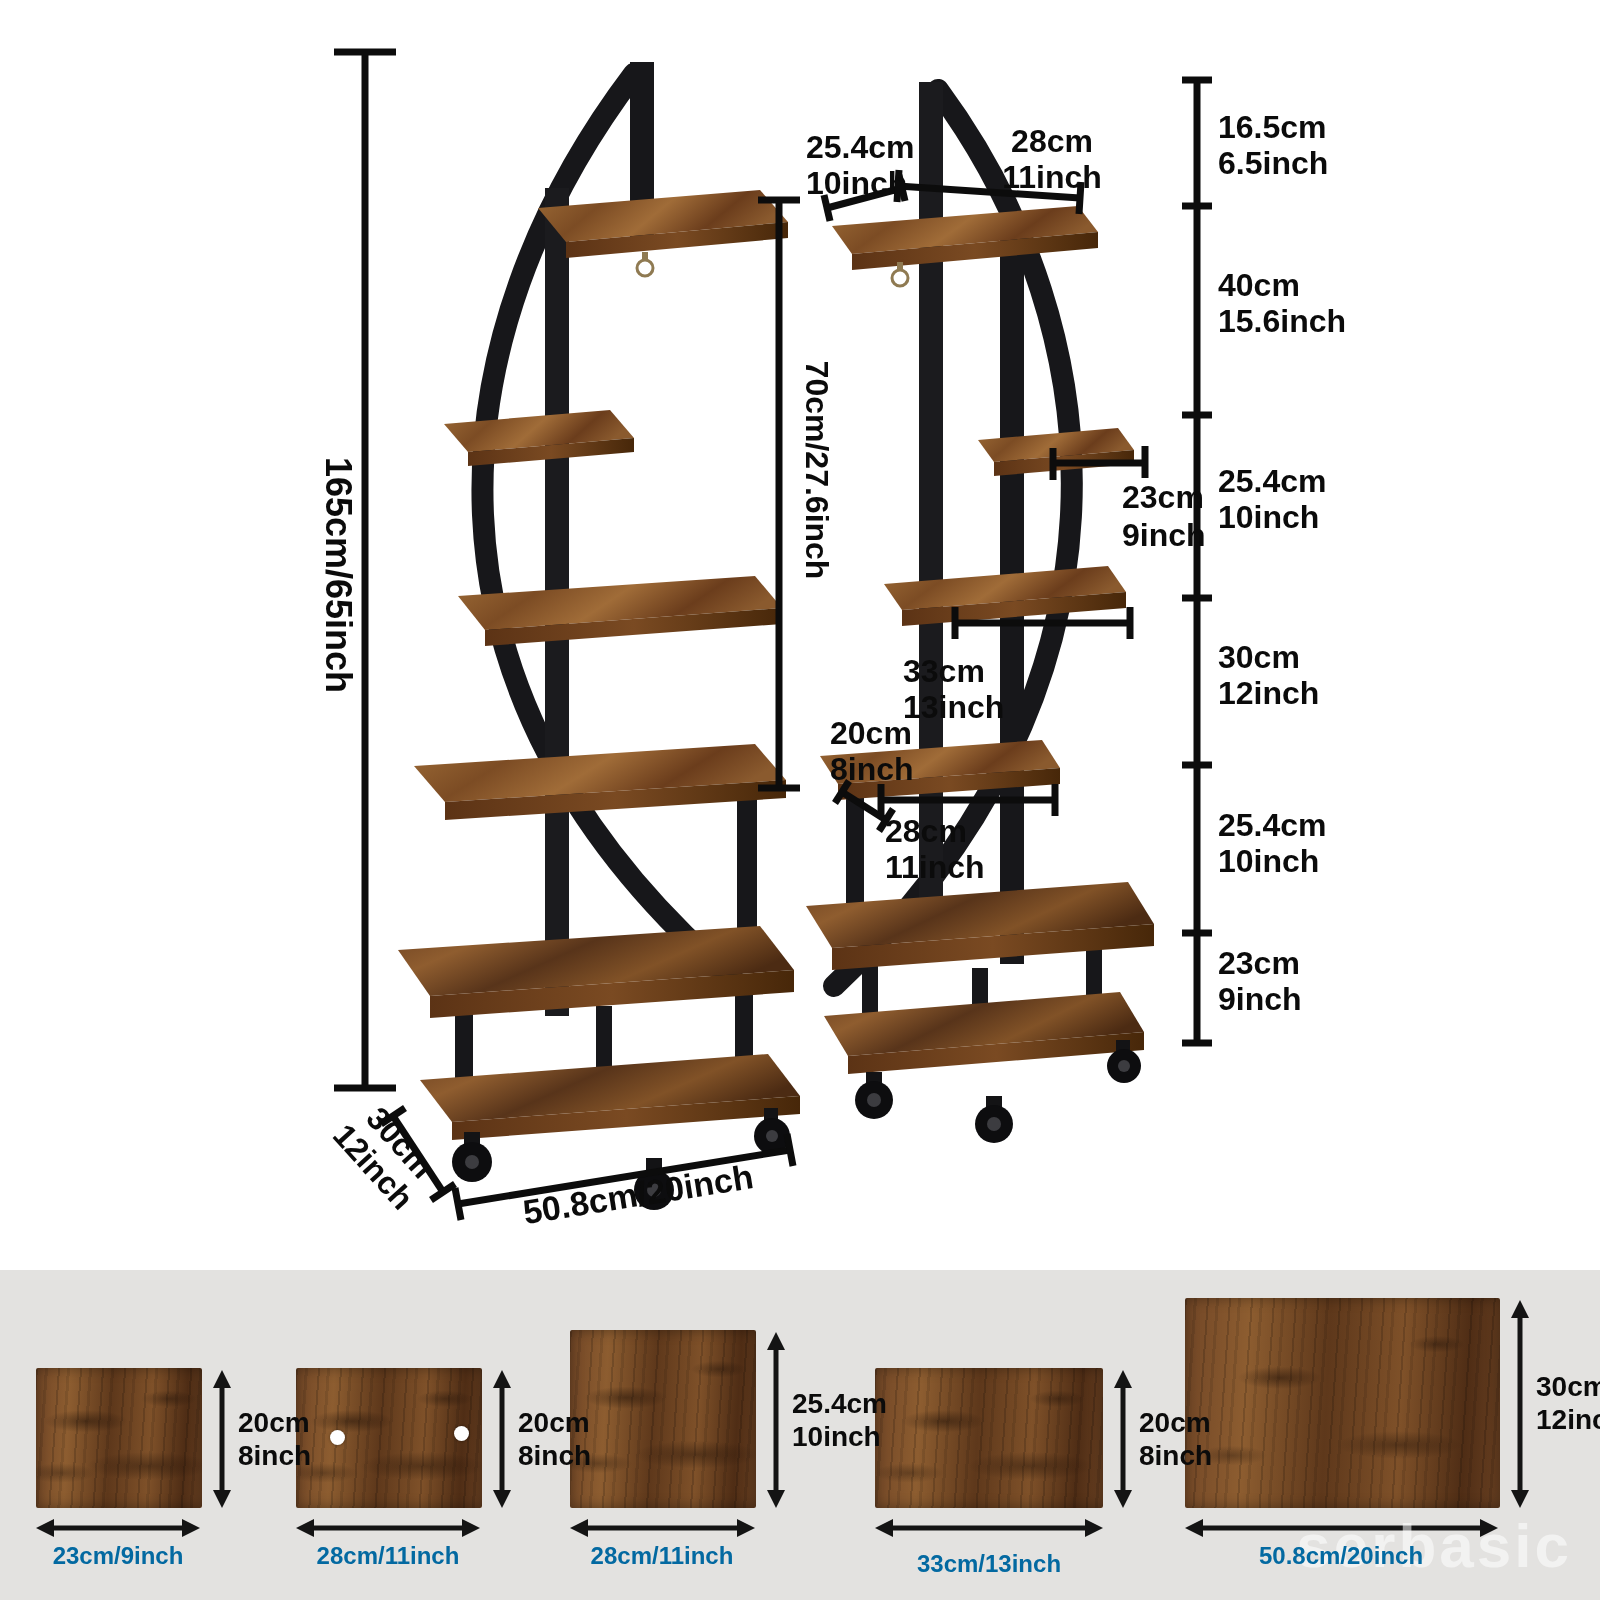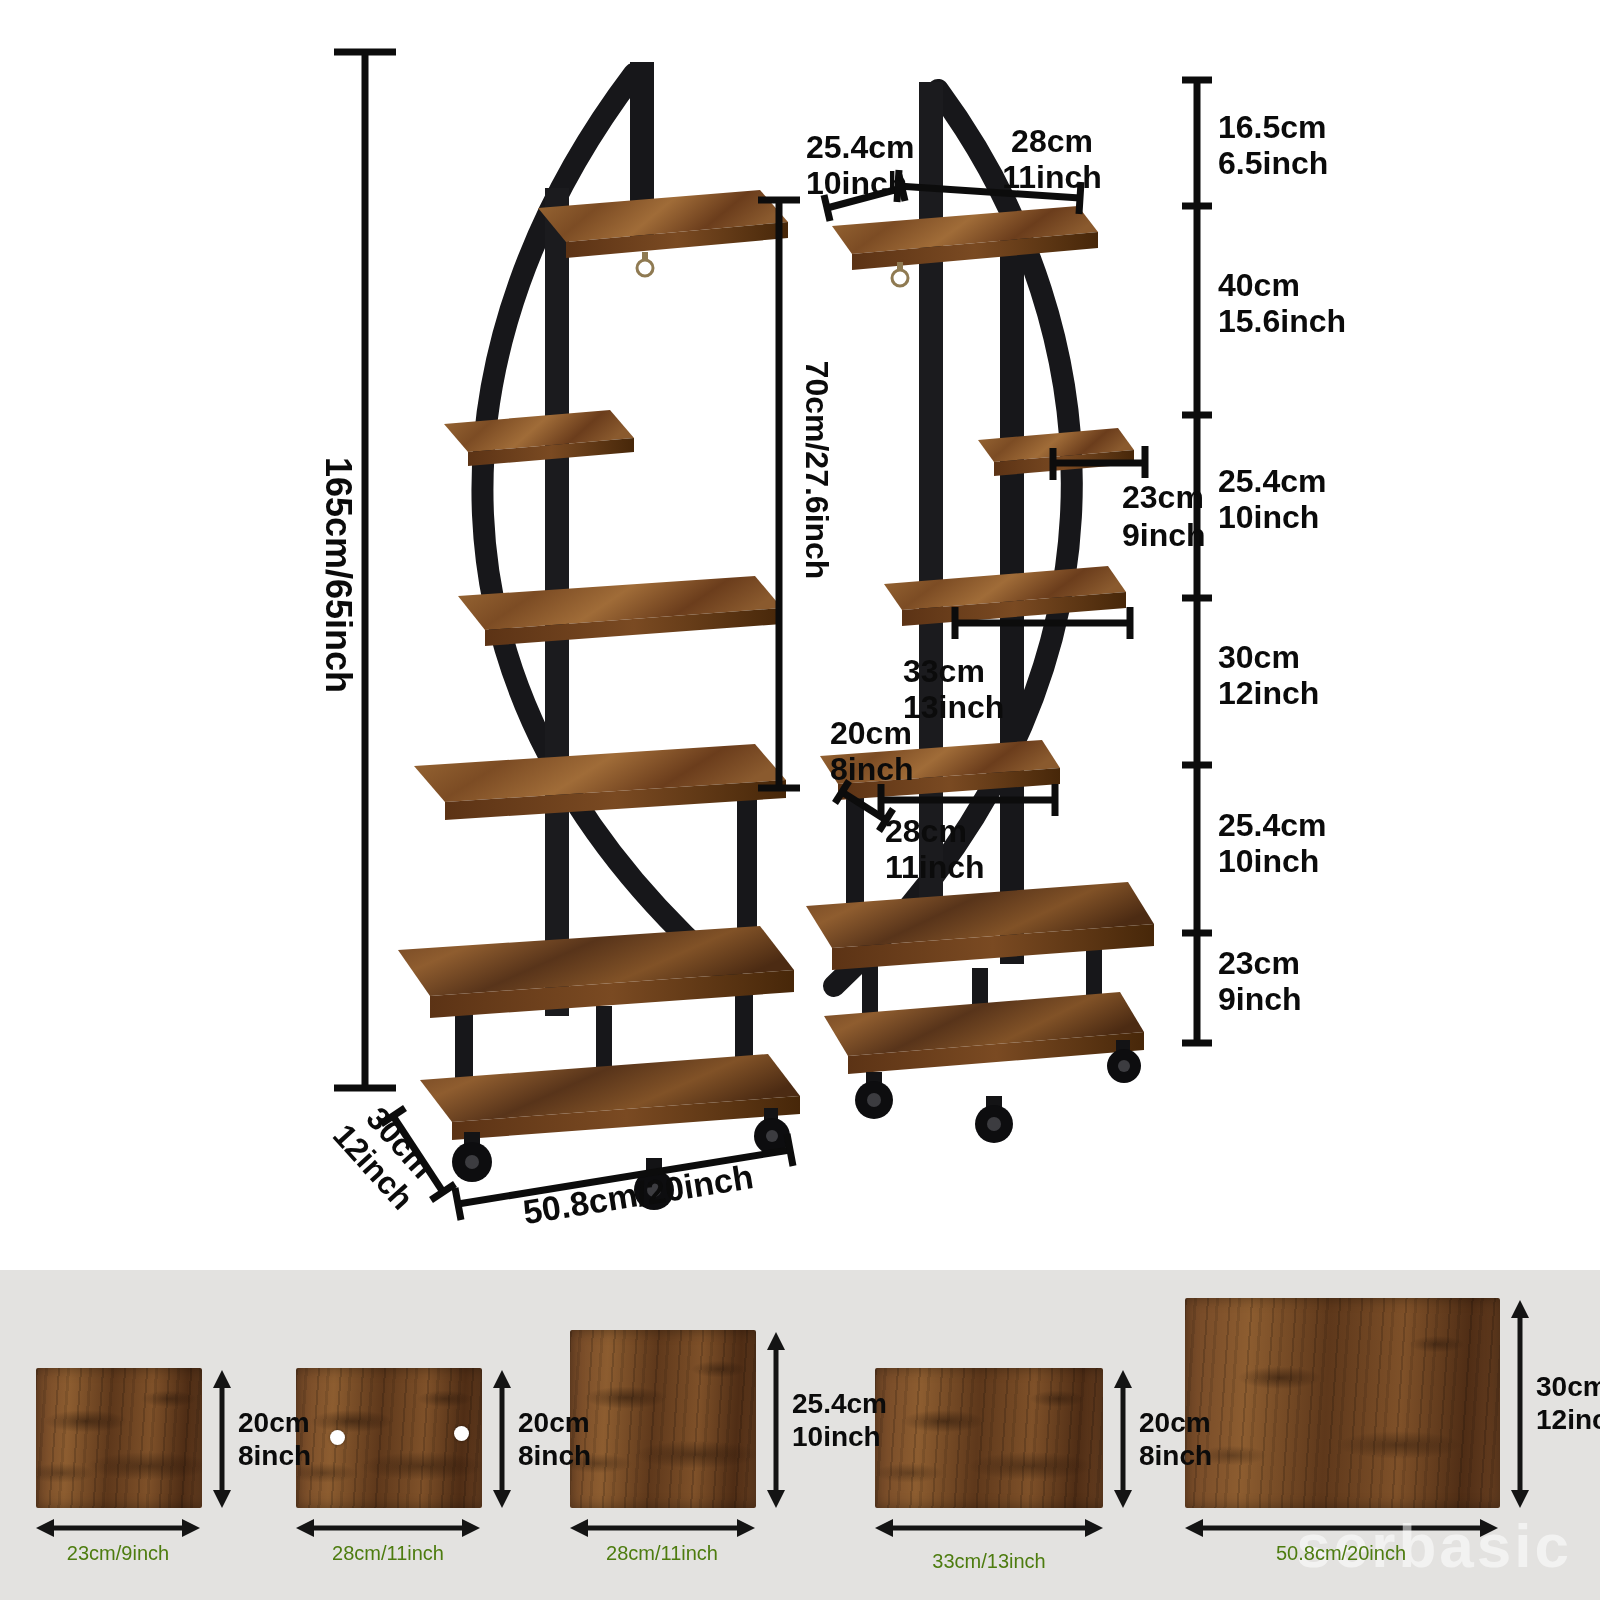--- a/index.html
+++ b/index.html
@@ -15,21 +15,21 @@
       radial-gradient(90px 20px at 68% 70%, rgba(20,8,2,.38), transparent 70%),
       radial-gradient(40px 12px at 80% 22%, rgba(15,6,2,.35), transparent 70%),
       radial-gradient(50px 14px at 15% 75%, rgba(15,6,2,.30), transparent 70%),
       repeating-linear-gradient(94deg, rgba(0,0,0,.16) 0 2px, transparent 2px 9px, rgba(0,0,0,.10) 9px 12px, transparent 12px 22px),
       linear-gradient(93deg,#714626,#8d5d30 20%,#5e381b 45%,#7f5129 68%,#4f2d15 88%,#6a4122);
     box-shadow: inset 0 0 14px rgba(0,0,0,.38);}
   .hole{position:absolute;width:15px;height:15px;border-radius:50%;background:#ffffff;
         box-shadow:0 0 3px rgba(0,0,0,.45);}
   .vlabel{position:absolute;font-weight:bold;font-size:28px;line-height:33px;color:#0b0b0b;
           white-space:nowrap;z-index:3;}
-  .hlabel{position:absolute;font-weight:normal;font-size:20px;color:#4d7c0f;transform:translateX(-50%);
+  .hlabel{position:absolute;font-weight:bold;font-size:24px;color:#0369a1;transform:translateX(-50%);
           white-space:nowrap;z-index:3;}
   .watermark{position:absolute;right:28px;top:240px;font-weight:bold;font-size:62px;
              color:rgba(255,255,255,0.55);letter-spacing:3px;z-index:2;}
 </style>
 </head>
 <body>
 
 <div id="stage">
 
   <svg id="top-svg" width="1600" height="1270" viewBox="0 0 1600 1270">

